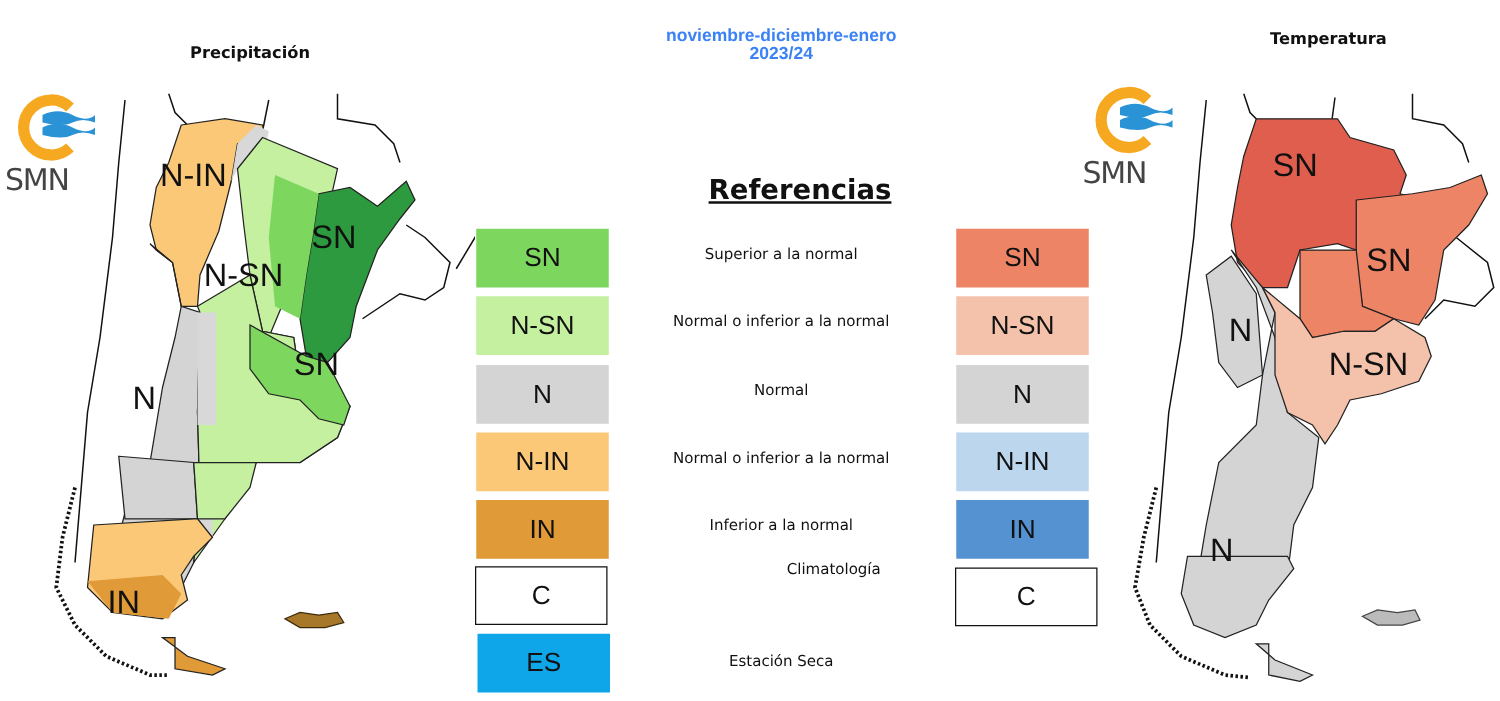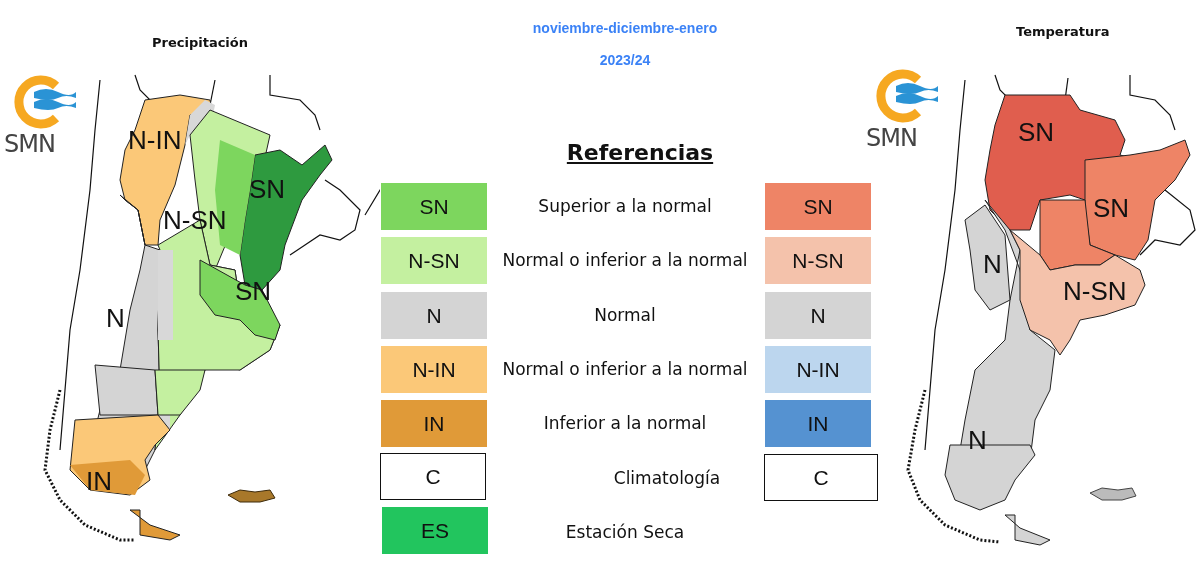--- a/index.html
+++ b/index.html
@@ -20,40 +20,40 @@
     font-family: "DejaVu Sans", sans-serif; font-weight: bold; font-size: 22px;
     color: #111; text-decoration: underline;
   }
   .legend-box {
     width: 106px; height: 47px; display: flex; align-items: center; justify-content: center;
     font-family: "Liberation Sans", sans-serif; font-size: 21px; color: #111; box-sizing: border-box;
   }
   .legend-box.outlined { border: 1.5px solid #111; background: #fff; }
   .legend-label {
     left: 487px; width: 276px; text-align: center;
-    font-family: "DejaVu Sans", sans-serif; font-size: 17px; color: #111;
+    font-family: "DejaVu Sans", sans-serif; font-size: 12px; color: #111;
   }
   .logo { width: 80px; }
   .logo svg { display: block; }
   .logo-text {
     font-family: "DejaVu Sans", sans-serif; font-size: 24px; color: #444; letter-spacing: -1px;
   }
   .map-label {
     font-family: "Liberation Sans", sans-serif; font-size: 26px; color: #111;
   }
   svg.map { position: absolute; }
 </style>
 </head>
 <body>
 
 <div class="abs panel-title" style="left:152px; top:35px;">Precipitación</div>
 <div class="abs panel-title" style="left:1016px; top:24px;">Temperatura</div>
 
 <div class="abs main-title" style="top:13px;">noviembre-diciembre-enero</div>
-<div class="abs main-title" style="top:45px;text-align:center;">2023/24</div>
+<div class="abs main-title" style="top:27px;text-align:center;">2023/24</div>
 
 <svg class="map" style="left:40px; top:70px;" width="340" height="490" viewBox="0 0 340 490">
 
   <path d="M60,10 L55,60 L50,120 L40,200 L30,260 L25,320 L20,380" fill="none" stroke="#111" stroke-width="1.2"></path>
   <path d="M95,5 L100,20 L110,30 L150,35" fill="none" stroke="#111" stroke-width="1.2"></path>
   <path d="M175,10 L170,35" fill="none" stroke="#111" stroke-width="1.2"></path>
   <path d="M230,5 L230,25 L260,30 L275,45 L280,60" fill="none" stroke="#111" stroke-width="1.2"></path>
   <path d="M285,110 L300,120 L320,140 L315,160 L300,170 L280,165 L265,175 L250,185" fill="none" stroke="#111" stroke-width="1.2"></path>
   <path d="M360,80 L350,100 L340,120 L325,145" fill="none" stroke="#111" stroke-width="1.2"></path>
 
@@ -118,24 +118,24 @@
 
 <div class="abs legend-box" style="left:381px; top:346px; background:#fbc878;">N-IN</div>
 <div class="abs legend-label" style="top:359px;">Normal o inferior a la normal</div>
 <div class="abs legend-box" style="left:765px; top:346px; background:#bcd6ee;">N-IN</div>
 
 <div class="abs legend-box" style="left:381px; top:400px; background:#e09a38;">IN</div>
 <div class="abs legend-label" style="top:413px;">Inferior a la normal</div>
 <div class="abs legend-box" style="left:765px; top:400px; background:#5592d1;">IN</div>
 
 <div class="abs legend-box outlined" style="left:380px; top:453px;">C</div>
-<div class="abs legend-label" style="top:468px;padding-left:42px;">Climatología</div>
+<div class="abs legend-label" style="top:448px;padding-left:42px;">Climatología</div>
 <div class="abs legend-box outlined" style="left:764px; top:454px; width:114px;">C</div>
 
-<div class="abs legend-box" style="left:382px; top:507px; background:#22c55e;">ES</div>
+<div class="abs legend-box" style="left:382px; top:507px; background:#0ea5e9;">ES</div>
 <div class="abs legend-label" style="top:522px;">Estación Seca</div>
 
 <svg class="map" style="left:890px; top:70px;" width="310" height="490" viewBox="0 0 310 490">
 
   <path d="M75,10 L70,60 L65,120 L55,200 L45,260 L40,320 L35,380" fill="none" stroke="#111" stroke-width="1.2"></path>
   <path d="M105,5 L110,20 L120,30 L150,32" fill="none" stroke="#111" stroke-width="1.2"></path>
   <path d="M178,8 L175,30" fill="none" stroke="#111" stroke-width="1.2"></path>
   <path d="M240,5 L240,25 L265,30 L280,45 L285,60" fill="none" stroke="#111" stroke-width="1.2"></path>
   <path d="M260,110 L275,120 L300,140 L305,160 L290,175 L265,170 L250,185" fill="none" stroke="#111" stroke-width="1.2"></path>
 

